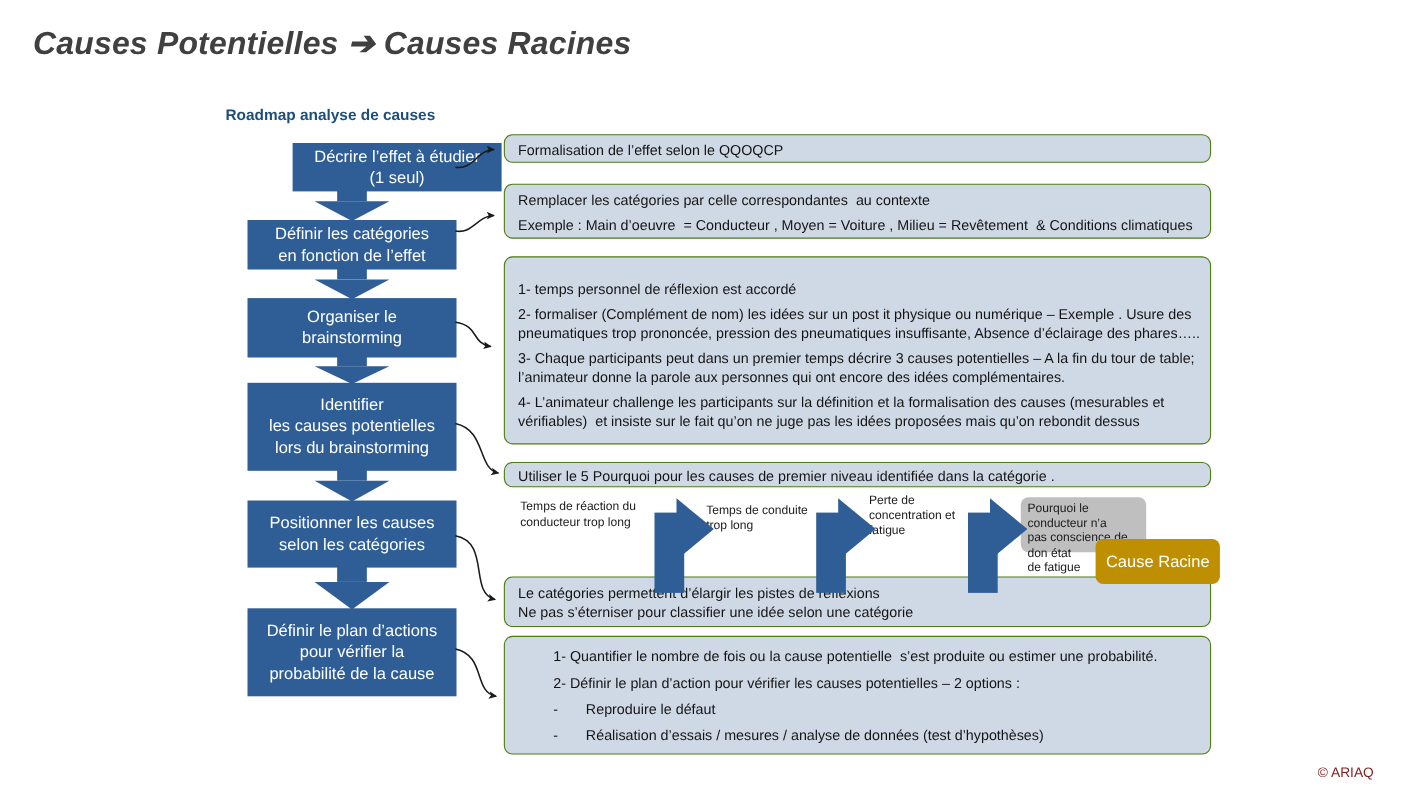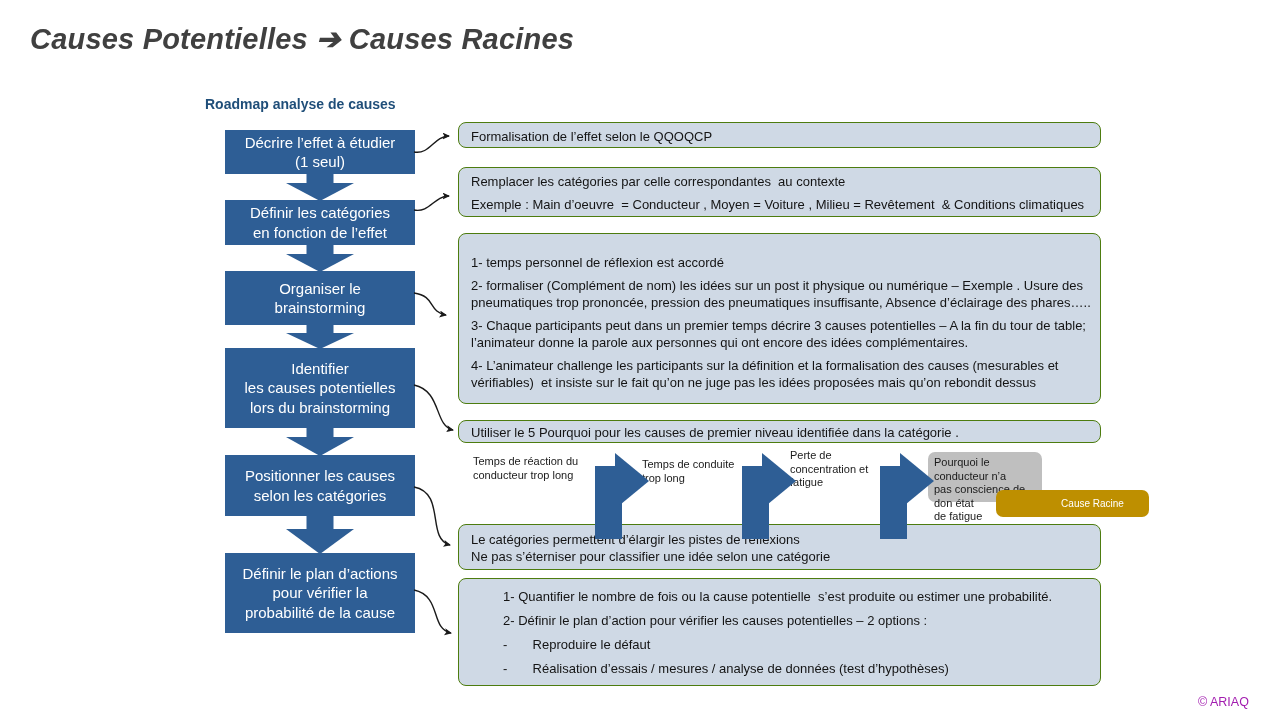--- a/index.html
+++ b/index.html
@@ -44,40 +44,40 @@
     position:absolute;font-size:11px;line-height:13.5px;color:#1a1a1a;
     white-space:pre-line;
   }
   .callout-gray{
     position:absolute;left:928px;top:452px;width:114px;height:50px;
     box-sizing:border-box;background:#BFBFBF;border-radius:7px;
     padding:4px 6px;font-size:11px;line-height:13.5px;color:#1a1a1a;
     white-space:pre-line;z-index:3;
   }
   .badge-gold{
-    position:absolute;left:996px;top:490px;width:113px;height:27px;
+    position:absolute;left:996px;top:490px;width:113px;height:41px;
     background:#BE8F00;border-radius:7px;color:#ffffff;
     display:flex;align-items:center;justify-content:center;
-    font-size:10px;z-index:4;padding-left:40px;
+    font-size:15px;z-index:4;
   }
   .copyright{
-    position:absolute;left:1198px;top:695px;font-size:12.5px;color:#a21caf;
+    position:absolute;left:1198px;top:695px;font-size:12.5px;color:#7f1d1d;
   }
   svg.overlay{
     position:absolute;left:0;top:0;width:1280px;height:720px;
     pointer-events:none;z-index:5;
   }
 </style>
 </head>
 <body>
 
 <h1 class="slide-title">Causes Potentielles ➔ Causes Racines</h1>
 <div class="subtitle">Roadmap analyse de causes</div>
 
-<div class="step" style="top:130px;height:44px;"><span>Décrire l’effet à étudier
+<div class="step" style="top:130px;height:44px;margin-left:41px;"><span>Décrire l’effet à étudier
 (1 seul)</span></div>
 <div class="step" style="top:200px;height:45px;"><span>Définir les catégories
 en fonction de l’effet</span></div>
 <div class="step" style="top:271px;height:54px;"><span>Organiser le
 brainstorming</span></div>
 <div class="step" style="top:348px;height:80px;"><span>Identifier
 les causes potentielles
 lors du brainstorming</span></div>
 <div class="step" style="top:455px;height:61px;"><span>Positionner les causes
 selon les catégories</span></div>

